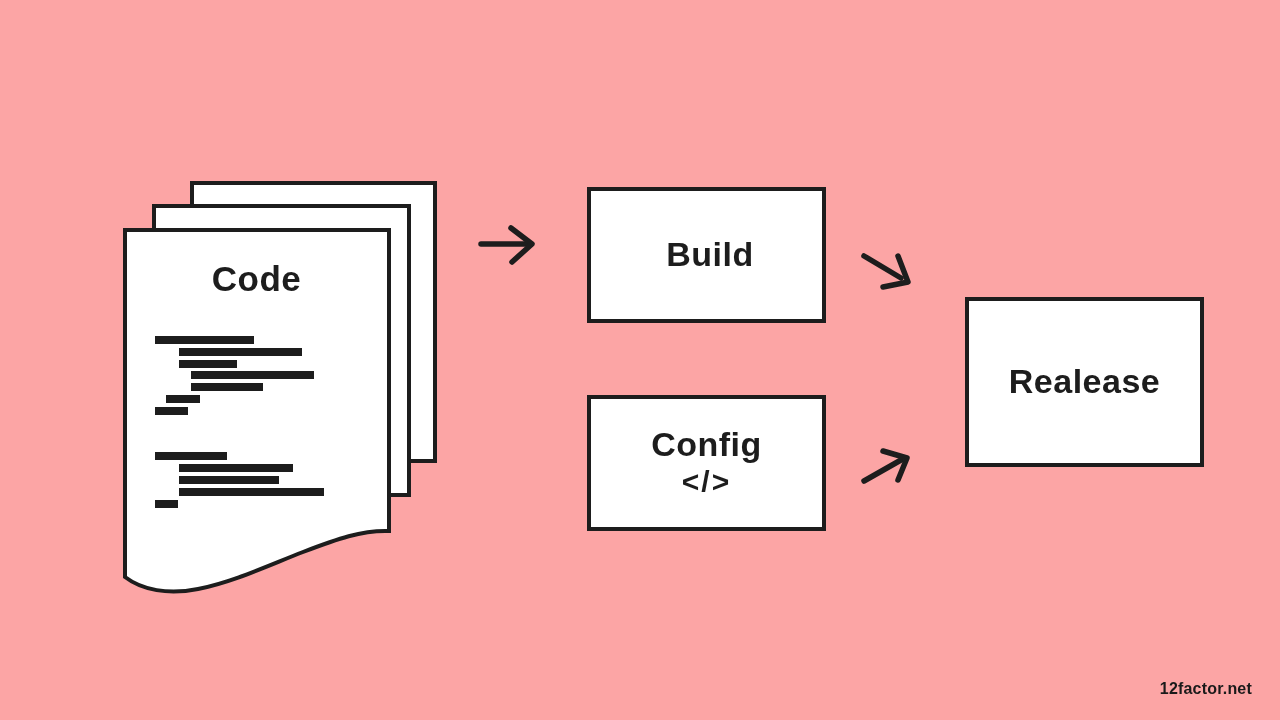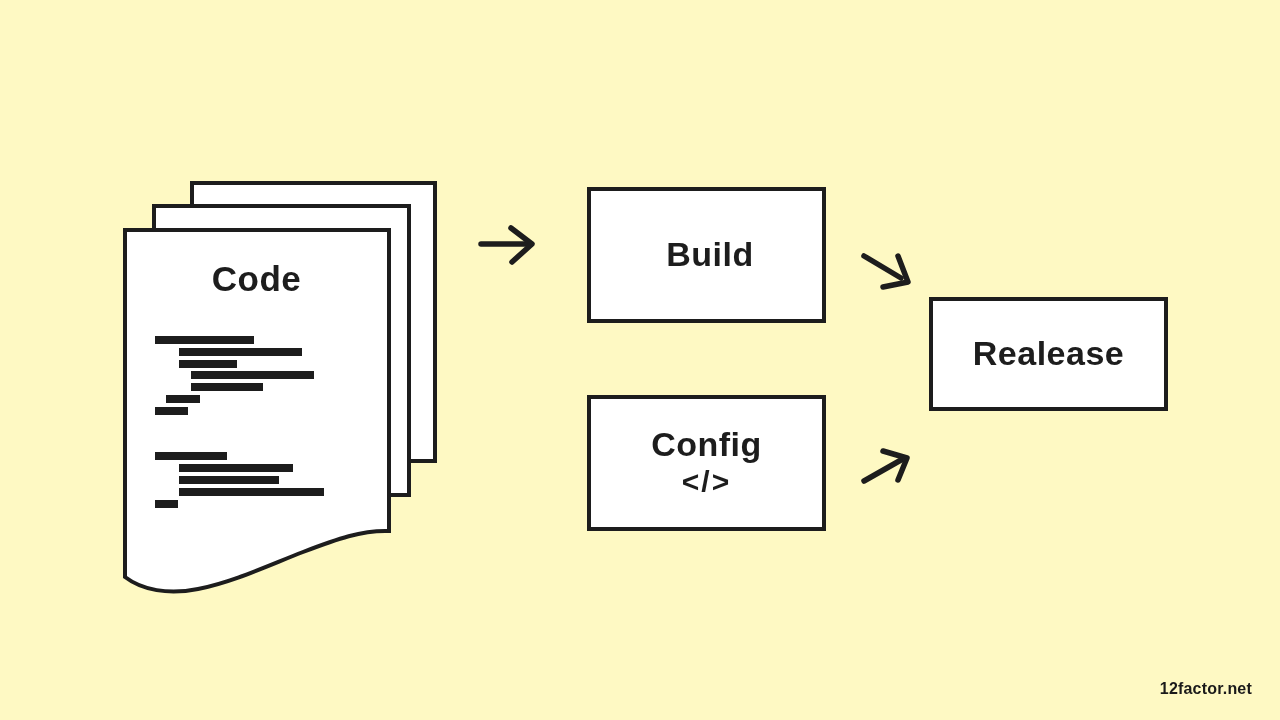--- a/index.html
+++ b/index.html
@@ -5,21 +5,21 @@
   html, body { margin: 0; padding: 0; }
   body {
     width: 1280px; height: 720px;
     background: #ffffff;
     font-family: "Liberation Sans", sans-serif;
     overflow: hidden;
   }
   .canvas {
     position: relative;
     width: 1280px; height: 720px;
-    background: #fef9c3;
+    background: #fca5a5;
   }
   .layer {
     position: absolute; left: 0; top: 0;
   }
   .code-title {
     position: absolute;
     left: 123px; top: 259px; width: 267px;
     text-align: center;
     font-size: 35px; font-weight: 700; color: #1d1d1d;
     letter-spacing: 0.5px;
@@ -36,21 +36,21 @@
   .flow-box .box-label {
     font-size: 34px; font-weight: 700; line-height: 1.1;
     letter-spacing: 0.5px;
   }
   .flow-box .box-symbol {
     font-size: 30px; font-weight: 700; line-height: 1.2;
     letter-spacing: 2px;
   }
   #build-box   { left: 587px; top: 187px; width: 239px; height: 136px; padding-left: 7px; }
   #config-box  { left: 587px; top: 395px; width: 239px; height: 136px; }
-  #release-box { left: 929px; top: 297px; width: 239px; height: 114px; }
+  #release-box { left: 965px; top: 297px; width: 239px; height: 170px; }
   .footer {
     position: absolute;
     right: 28px; top: 680px;
     font-size: 16px; font-weight: 700; color: #1a1a1a;
     letter-spacing: 0.2px;
   }
 </style>
 </head>
 <body>
 

